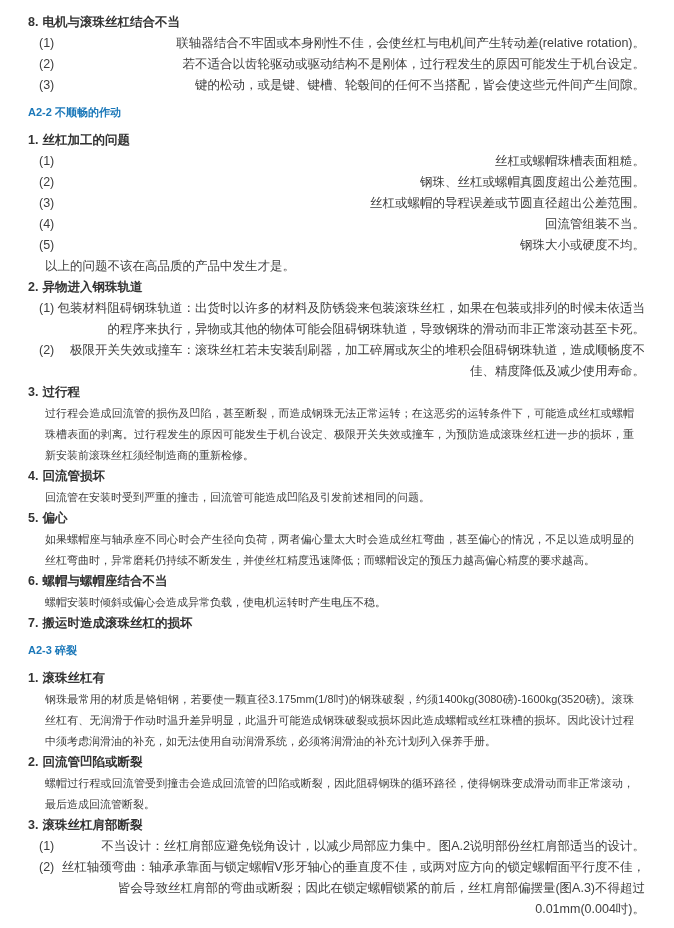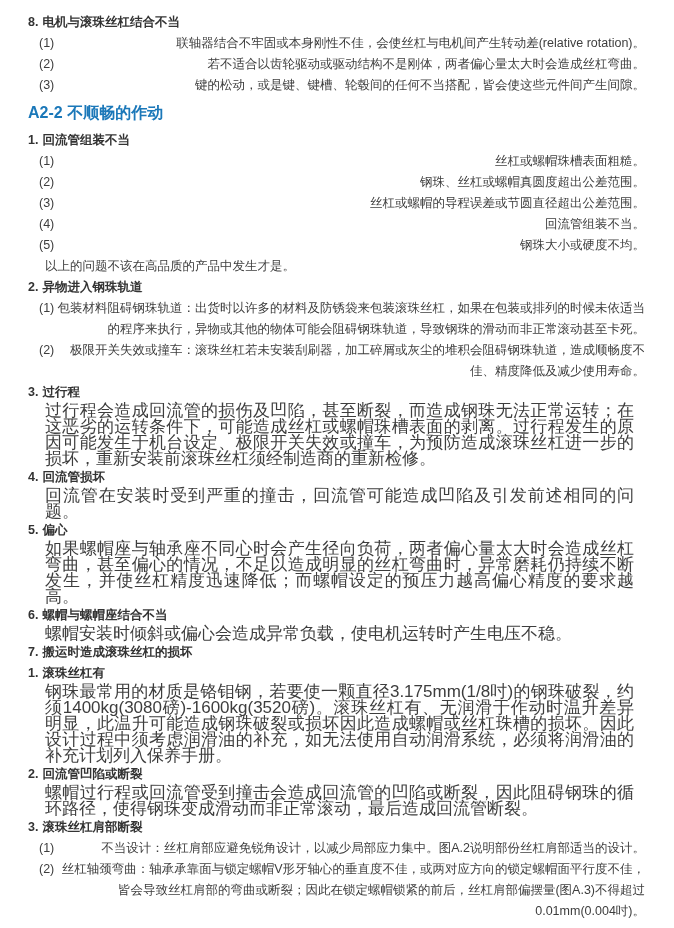--- a/index.html
+++ b/index.html
@@ -24,21 +24,21 @@
   .item { margin: 0; }
   .ititle {
     font-size: 12.5px;
     font-weight: bold;
     color: #333333;
     line-height: 21px;
     white-space: nowrap;
   }
   .ititle .num { margin-right: 4px; }
   .h2 {
-    font-size: 16px;
+    font-size: 11px;
     font-weight: 600;
     color: #1b78b9;
     line-height: 25px;
     margin: 4px 0 5px 0;
     white-space: nowrap;
   }
   .sub {
     display: flex;
     margin-left: 11px;
     font-size: 12.5px;
@@ -49,50 +49,50 @@
     width: 18px;
   }
   .sub .t { flex: 1; text-align: right; }
   .note {
     margin-left: 17px;
     font-size: 12.5px;
     line-height: 21px;
   }
   .para {
     margin: 0 11px 0 17px;
-    font-size: 17px;
-    line-height: 16px;
+    font-size: 11px;
+    line-height: 21px;
     text-align: justify;
   }
 </style>
 </head>
 <body>
 
 <div class="page">
 
   <div class="item">
     <div class="ititle"><span class="num">8.</span><span>电机与滚珠丝杠结合不当</span></div>
     <div class="sub">
         <span class="m">(1)</span>
         <span class="t">联轴器结合不牢固或本身刚性不佳，会使丝杠与电机间产生转动差(relative rotation)。</span>
       </div>
     <div class="sub">
         <span class="m">(2)</span>
-        <span class="t">若不适合以齿轮驱动或驱动结构不是刚体，两者偏心量太大时会造成丝杠弯曲。</span>
+        <span class="t">若不适合以齿轮驱动或驱动结构不是刚体，过行程发生的原因可能发生于机台设定。</span>
       </div>
     <div class="sub">
         <span class="m">(3)</span>
         <span class="t">键的松动，或是键、键槽、轮毂间的任何不当搭配，皆会使这些元件间产生间隙。</span>
       </div>
   </div>
 
   <div class="h2">A2-2 不顺畅的作动</div>
 
   <div class="item">
-    <div class="ititle"><span class="num">1.</span><span>回流管组装不当</span></div>
+    <div class="ititle"><span class="num">1.</span><span>丝杠加工的问题</span></div>
     <div class="sub">
         <span class="m">(1)</span>
         <span class="t">丝杠或螺帽珠槽表面粗糙。</span>
       </div>
     <div class="sub">
         <span class="m">(2)</span>
         <span class="t">钢珠、丝杠或螺帽真圆度超出公差范围。</span>
       </div>
     <div class="sub">
         <span class="m">(3)</span>
@@ -138,20 +138,21 @@
 
   <div class="item">
     <div class="ititle"><span class="num">6.</span><span>螺帽与螺帽座结合不当</span></div>
     <div class="para">螺帽安装时倾斜或偏心会造成异常负载，使电机运转时产生电压不稳。</div>
   </div>
 
   <div class="item">
     <div class="ititle"><span class="num">7.</span><span>搬运时造成滚珠丝杠的损坏</span></div>
   </div>
 
+  <div class="h2">A2-3 碎裂</div>
 
   <div class="item">
     <div class="ititle"><span class="num">1.</span><span>滚珠丝杠有</span></div>
     <div class="para">钢珠最常用的材质是铬钼钢，若要使一颗直径3.175mm(1/8吋)的钢珠破裂，约须1400kg(3080磅)-1600kg(3520磅)。滚珠丝杠有、无润滑于作动时温升差异明显，此温升可能造成钢珠破裂或损坏因此造成螺帽或丝杠珠槽的损坏。因此设计过程中须考虑润滑油的补充，如无法使用自动润滑系统，必须将润滑油的补充计划列入保养手册。</div>
   </div>
 
   <div class="item">
     <div class="ititle"><span class="num">2.</span><span>回流管凹陷或断裂</span></div>
     <div class="para">螺帽过行程或回流管受到撞击会造成回流管的凹陷或断裂，因此阻碍钢珠的循环路径，使得钢珠变成滑动而非正常滚动，最后造成回流管断裂。</div>
   </div>

